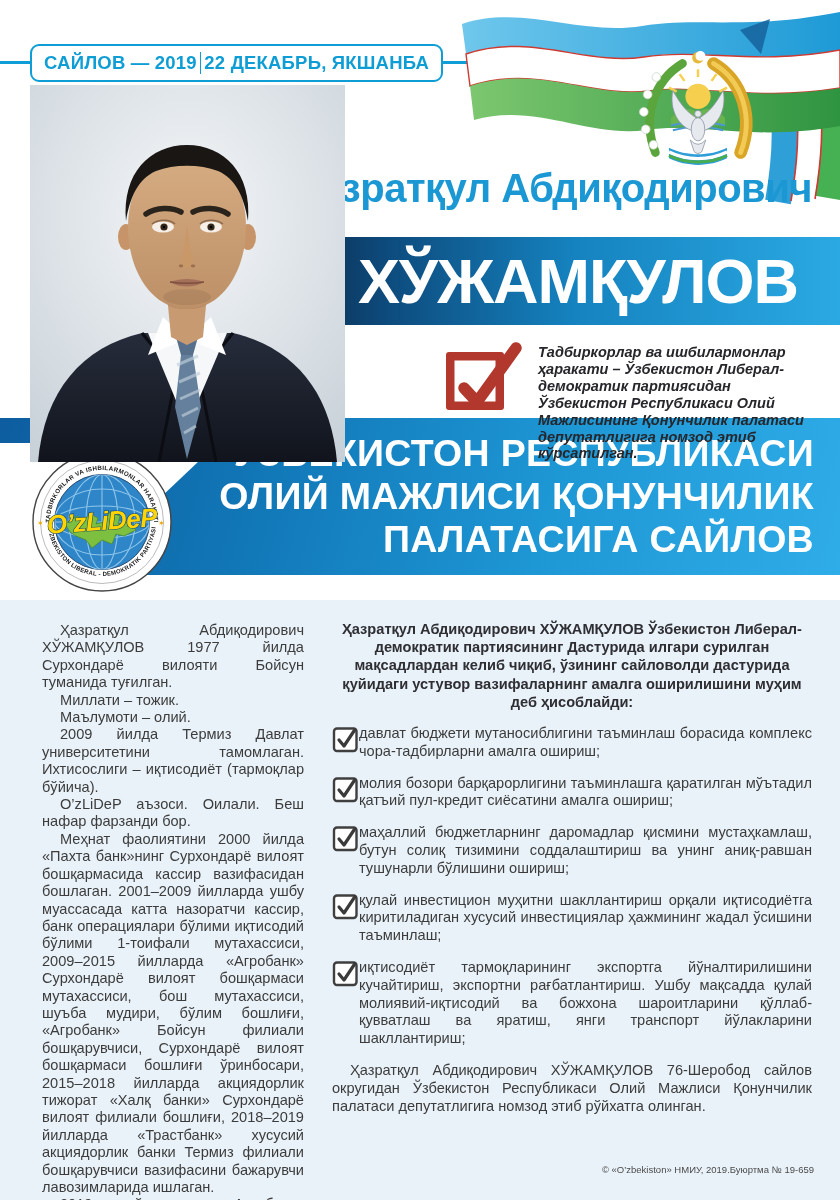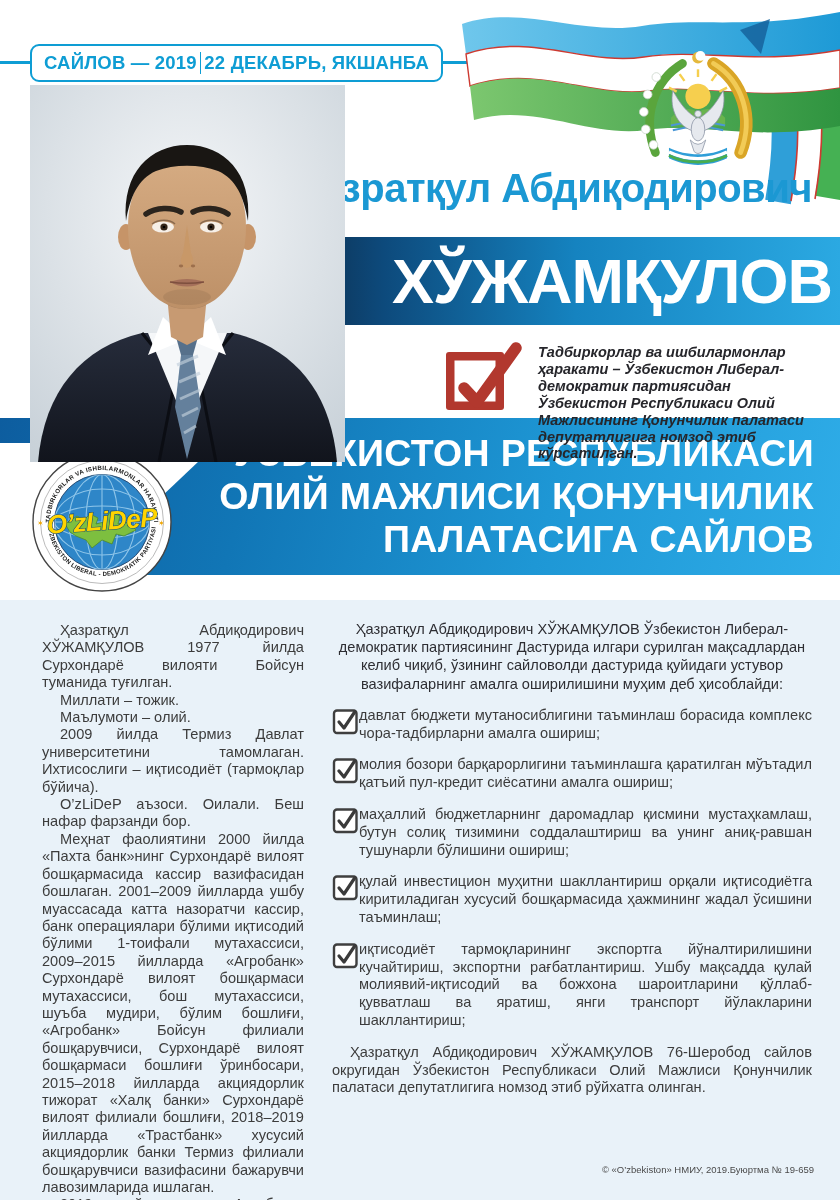--- a/index.html
+++ b/index.html
@@ -14,21 +14,21 @@
     border:2.5px solid #0e9dd4;border-radius:9px;display:flex;align-items:center;
     justify-content:center;gap:3px;padding:0 12px;box-sizing:border-box;}
   .badge span{font-weight:bold;font-size:18.5px;color:#0e9dd4;letter-spacing:.2px;white-space:nowrap;}
   .badge .vdiv{width:1.5px;height:22px;background:#0e9dd4;}
   
   .firstname{position:absolute;right:28px;top:166px;font-size:40px;font-weight:bold;
     color:#1b98d3;letter-spacing:-.5px;white-space:nowrap;z-index:3;}
   .surname-banner{position:absolute;left:240px;top:237px;width:600px;height:88px;
     background:linear-gradient(90deg,#0c1c30 0%,#0d4a7c 24%,#1583c0 56%,#2ba9e2 88%,#2fadе8 100%);
     background:linear-gradient(90deg,#0c1c30 0%,#0d4a7c 24%,#1583c0 56%,#2ba9e2 100%);
-    display:flex;align-items:center;justify-content:flex-end;padding-right:8px;
+    display:flex;align-items:center;justify-content:flex-end;padding-right:42px;
     box-sizing:border-box;z-index:2;}
   .surname-banner span{font-size:63px;font-weight:bold;color:#fff;letter-spacing:-1px;white-space:nowrap;}
   .photo{position:absolute;left:30px;top:85px;width:315px;height:377px;z-index:5;}
   
   .red-check{position:absolute;left:440px;top:334px;width:112px;height:84px;z-index:3;}
   .note-text{position:absolute;left:538px;top:344px;width:284px;font-size:14.5px;font-weight:bold;
     font-style:italic;color:#26262b;line-height:16.9px;z-index:3;}
   
   .main-banner{position:absolute;left:0;top:418px;width:840px;height:157px;
     background:linear-gradient(105deg,#0d5d9f 0%,#1176b6 30%,#1e97d5 65%,#2fade8 100%);
@@ -39,21 +39,21 @@
   .wedge{position:absolute;left:0;top:443px;width:218px;height:157px;background:#fff;
     clip-path:polygon(0 0,100% 0,24% 100%,0 100%);z-index:2;}
   .party-logo{position:absolute;left:32px;top:452px;width:140px;height:140px;z-index:4;}
   
   .body-bg{position:absolute;left:0;top:600px;width:840px;height:600px;background:#e9f2f9;}
   .col-left{position:absolute;left:42px;top:622px;width:262px;font-size:14.6px;line-height:17.4px;
     color:#3c3c3c;text-align:justify;z-index:2;}
   .col-left p{margin:0;text-indent:18px;}
   .col-right{position:absolute;left:332px;top:620px;width:480px;font-size:14.6px;line-height:17.8px;
     color:#3c3c3c;z-index:2;}
-  .col-right .intro{font-weight:normal;text-align:center;margin:0 0 14px 0;line-height:18.2px;color:#2e2e33;}
+  .col-right .intro{font-weight:bold;text-align:center;margin:0 0 14px 0;line-height:18.2px;color:#2e2e33;}
   .check-item{display:flex;gap:0;margin-bottom:14px;}
   .check-item svg{flex:0 0 27px;margin-top:1px;}
   .check-item .item-text{text-align:justify;}
   .outro{margin:2px 0 8px 0;text-indent:18px;text-align:justify;}
   .footer{position:absolute;right:26px;top:1164px;font-size:9.5px;color:#4a4a4a;display:flex;
     z-index:2;}
   .ribbon{position:absolute;left:450px;top:0;width:390px;height:212px;z-index:0;}
   .emblem{position:absolute;left:630px;top:48px;width:136px;height:121px;z-index:1;}
 </style>
 </head>
@@ -269,21 +269,21 @@
         <rect x="2" y="2.5" width="22.5" height="22.5" rx="3" fill="#ffffff" stroke="#3f3f3f" stroke-width="2.4"></rect>
         <path d="M7,14 L12,20 L23,3.5" stroke="#3a3a3a" stroke-width="3.2" fill="none" stroke-linecap="round" stroke-linejoin="round"></path>
       </svg>
       <div class="item-text">маҳаллий бюджетларнинг даромадлар қисмини мустаҳкамлаш, бутун солиқ тизимини соддалаштириш ва унинг аниқ-равшан тушунарли бўлишини ошириш;</div>
     </div>
     <div class="check-item">
       <svg width="27" height="27" viewBox="0 0 27 27">
         <rect x="2" y="2.5" width="22.5" height="22.5" rx="3" fill="#ffffff" stroke="#3f3f3f" stroke-width="2.4"></rect>
         <path d="M7,14 L12,20 L23,3.5" stroke="#3a3a3a" stroke-width="3.2" fill="none" stroke-linecap="round" stroke-linejoin="round"></path>
       </svg>
-      <div class="item-text">қулай инвестицион муҳитни шакллантириш орқали иқтисодиётга киритиладиган хусусий бошқармасида ҳажмининг жадал ўсишини таъминлаш;</div>
+      <div class="item-text">қулай инвестицион муҳитни шакллантириш орқали иқтисодиётга киритиладиган хусусий инвестициялар ҳажмининг жадал ўсишини таъминлаш;</div>
     </div>
     <div class="check-item">
       <svg width="27" height="27" viewBox="0 0 27 27">
         <rect x="2" y="2.5" width="22.5" height="22.5" rx="3" fill="#ffffff" stroke="#3f3f3f" stroke-width="2.4"></rect>
         <path d="M7,14 L12,20 L23,3.5" stroke="#3a3a3a" stroke-width="3.2" fill="none" stroke-linecap="round" stroke-linejoin="round"></path>
       </svg>
       <div class="item-text">иқтисодиёт тармоқларининг экспортга йўналтирилишини кучайтириш, экспортни рағбатлантириш. Ушбу мақсадда қулай молиявий-иқтисодий ва божхона шароитларини қўллаб-қувватлаш ва яратиш, янги транспорт йўлакларини шакллантириш;</div>
     </div>
 
     <p class="outro">Ҳазратқул Абдиқодирович ХЎЖАМҚУЛОВ 76-Шеробод сайлов округидан Ўзбекистон Республикаси Олий Мажлиси Қонунчилик палатаси депутатлигига номзод этиб рўйхатга олинган.</p>

